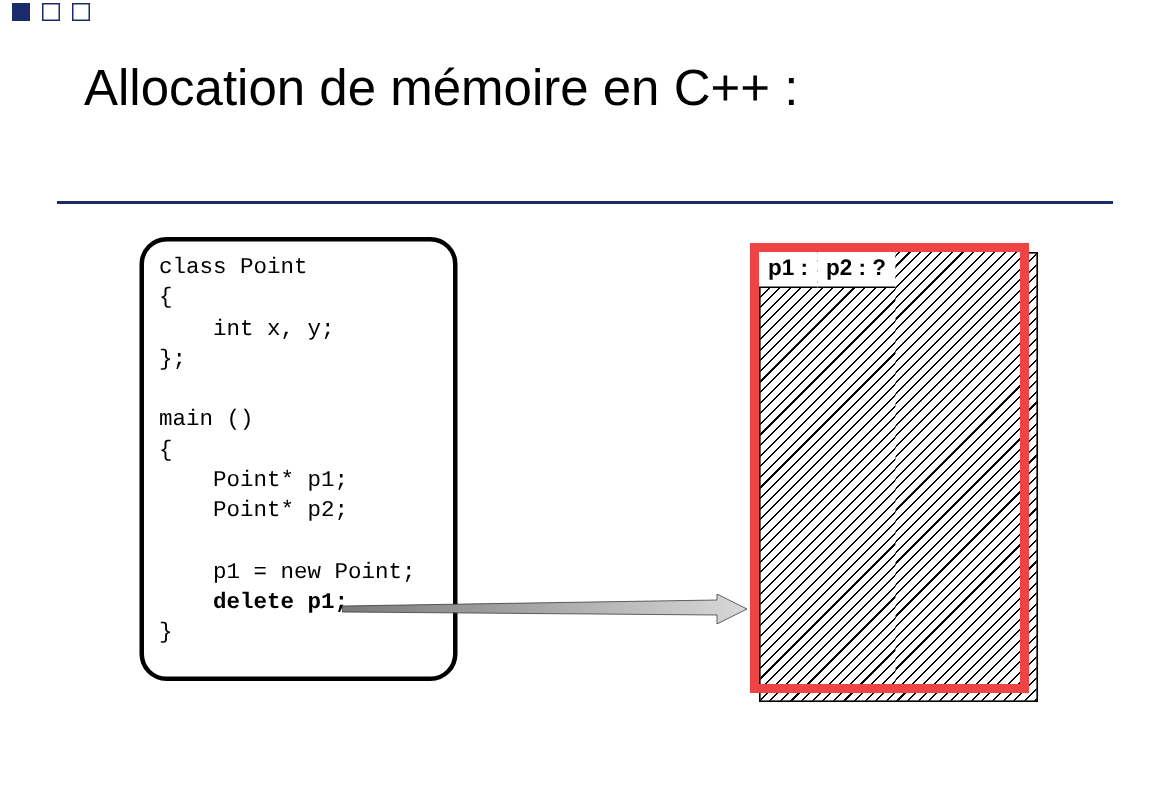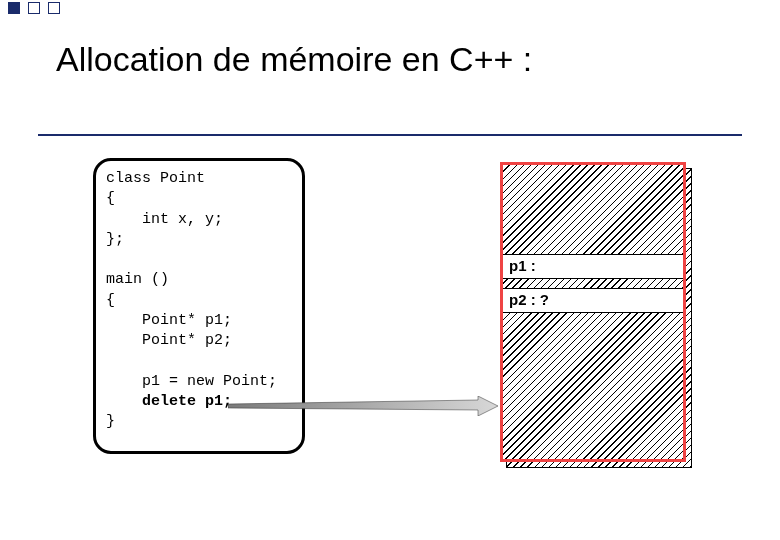--- a/index.html
+++ b/index.html
@@ -76,23 +76,23 @@
     height: 300px;
     border: 1px solid #000;
     background: #888;
   }
   .memfront {
     position: absolute;
     top: 0;
     left: 0;
     width: 186px;
     height: 300px;
-    border: 3px solid #ef4444;
+    border: 6px solid #ef4444;
     display: flex;
-    flex-direction: column;
+    flex-direction: row;
   }
   .hatched {
     background-image: repeating-linear-gradient(
       -45deg,
       #000 0, #000 1px,
       #fff 1px, #fff 5px
     );
   }
   .seg {
     border-bottom: 1px solid #000;

